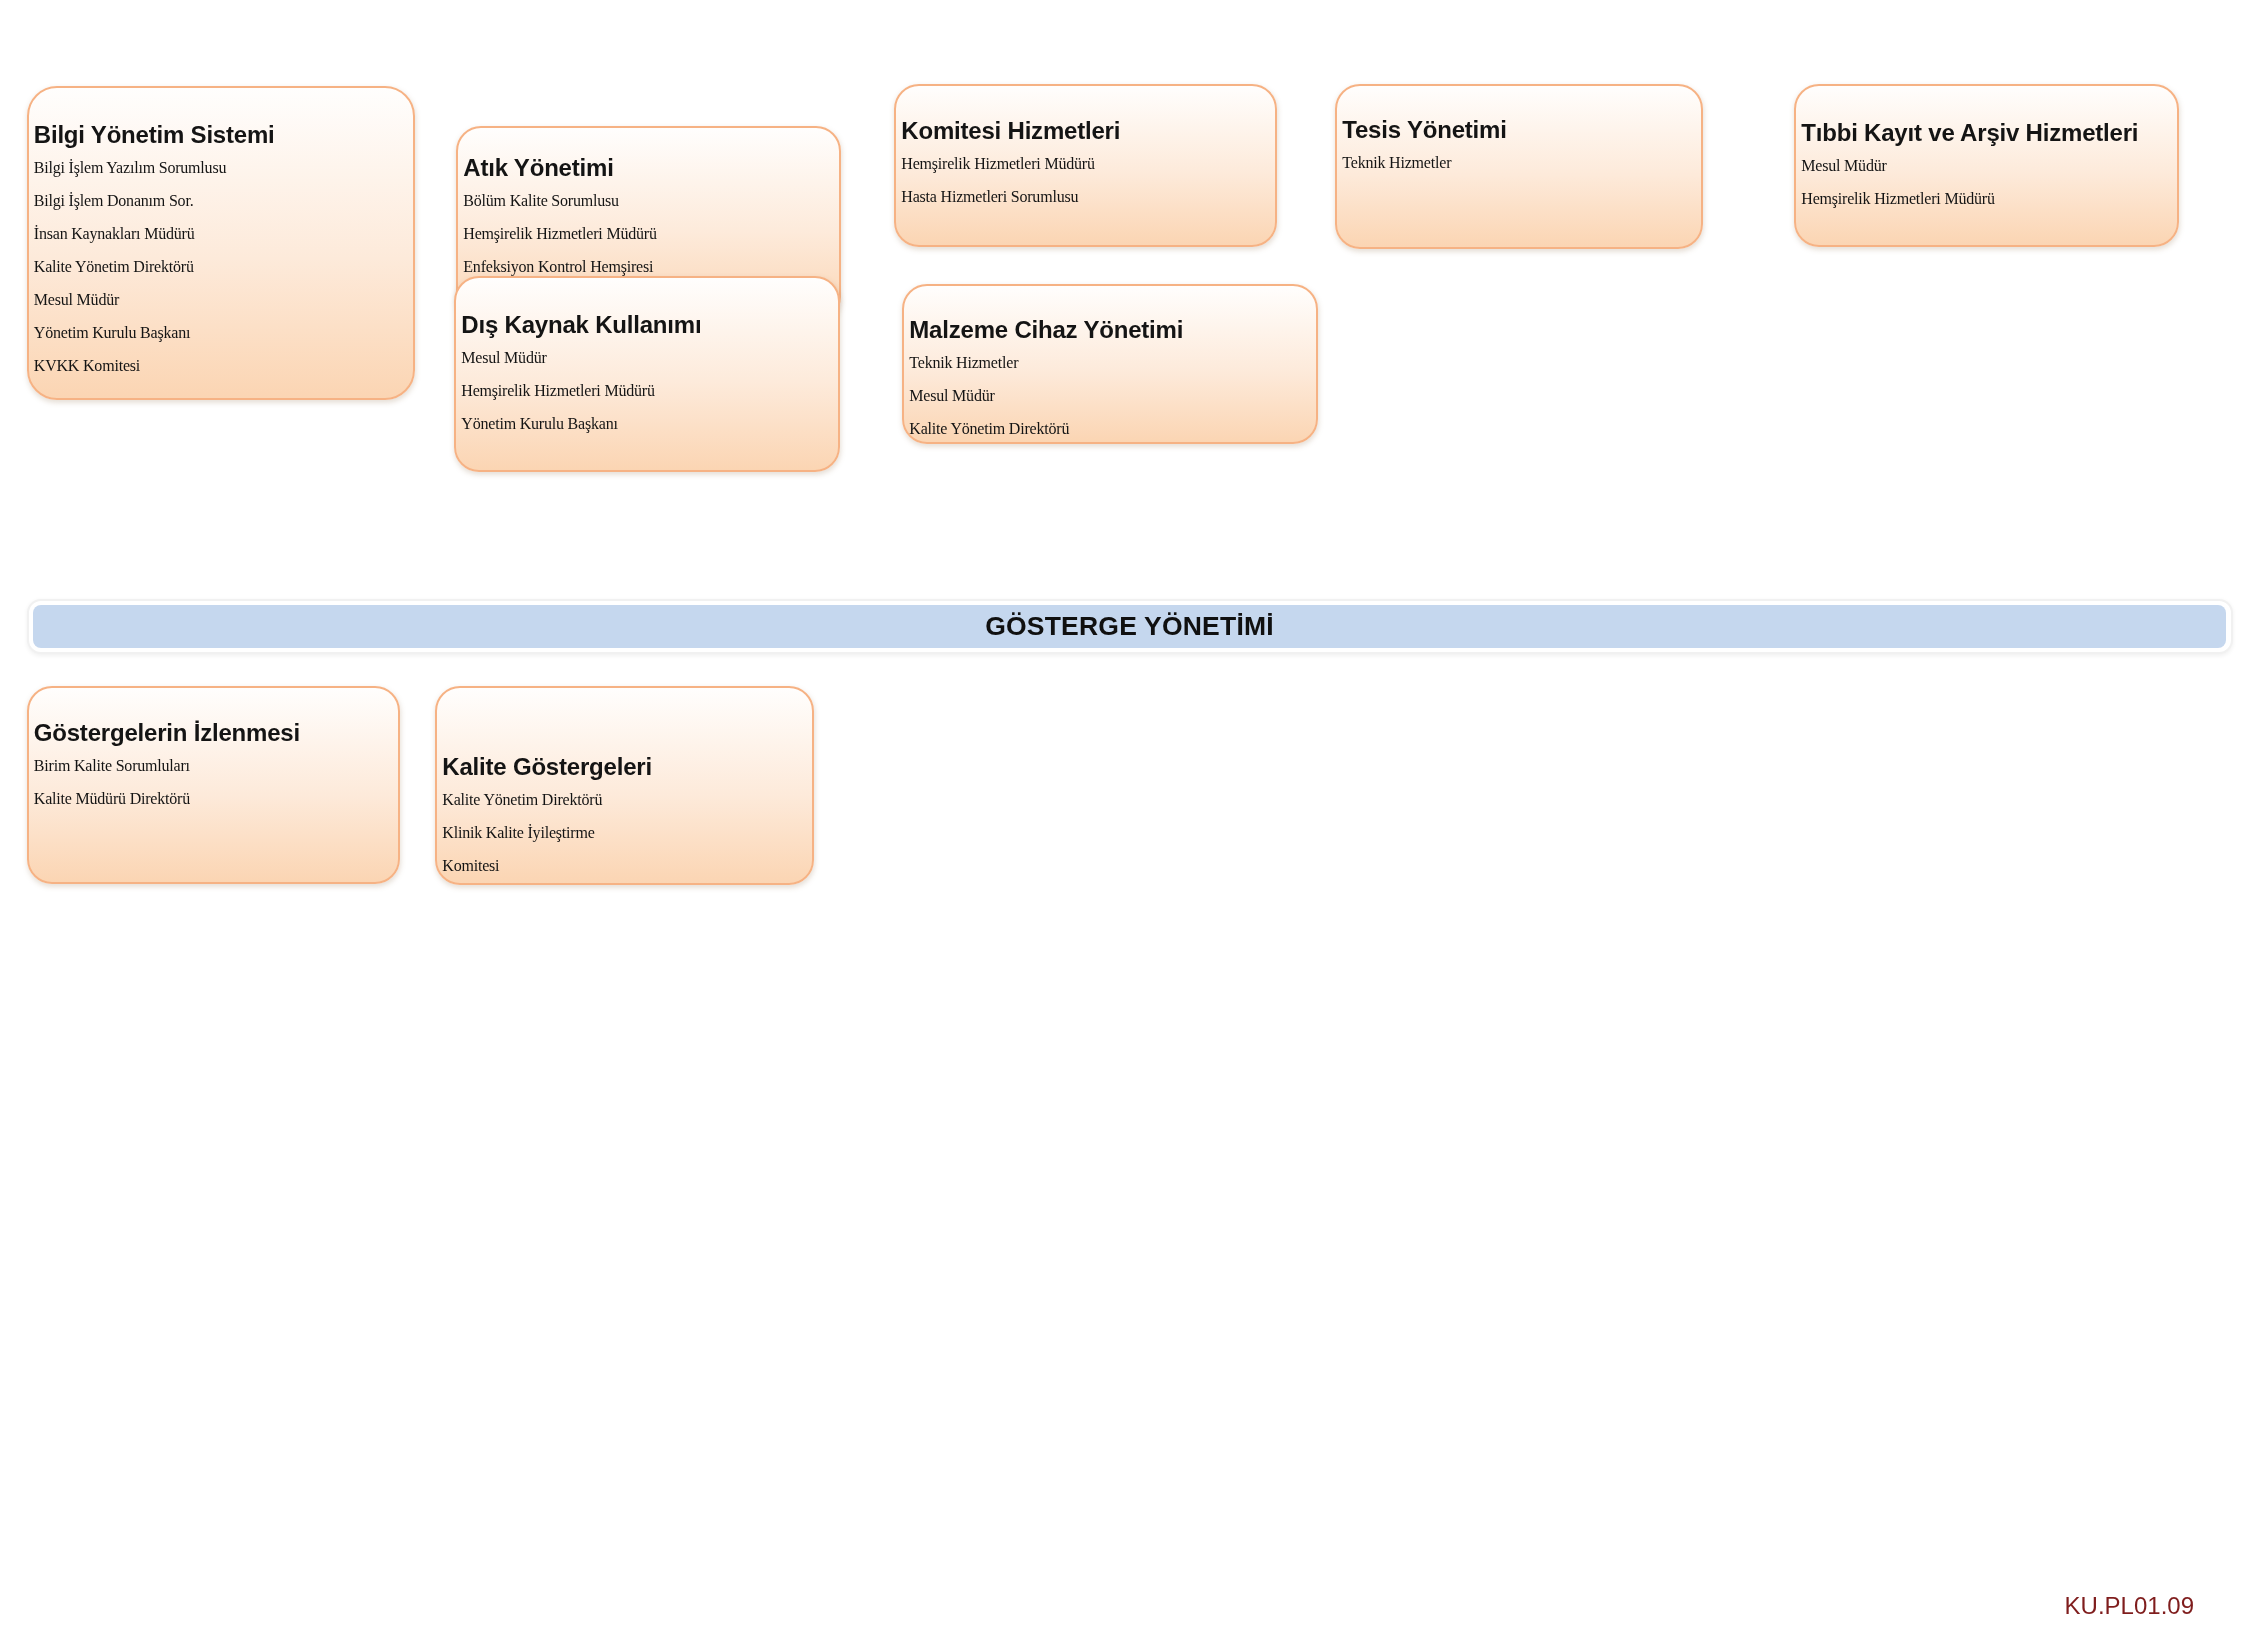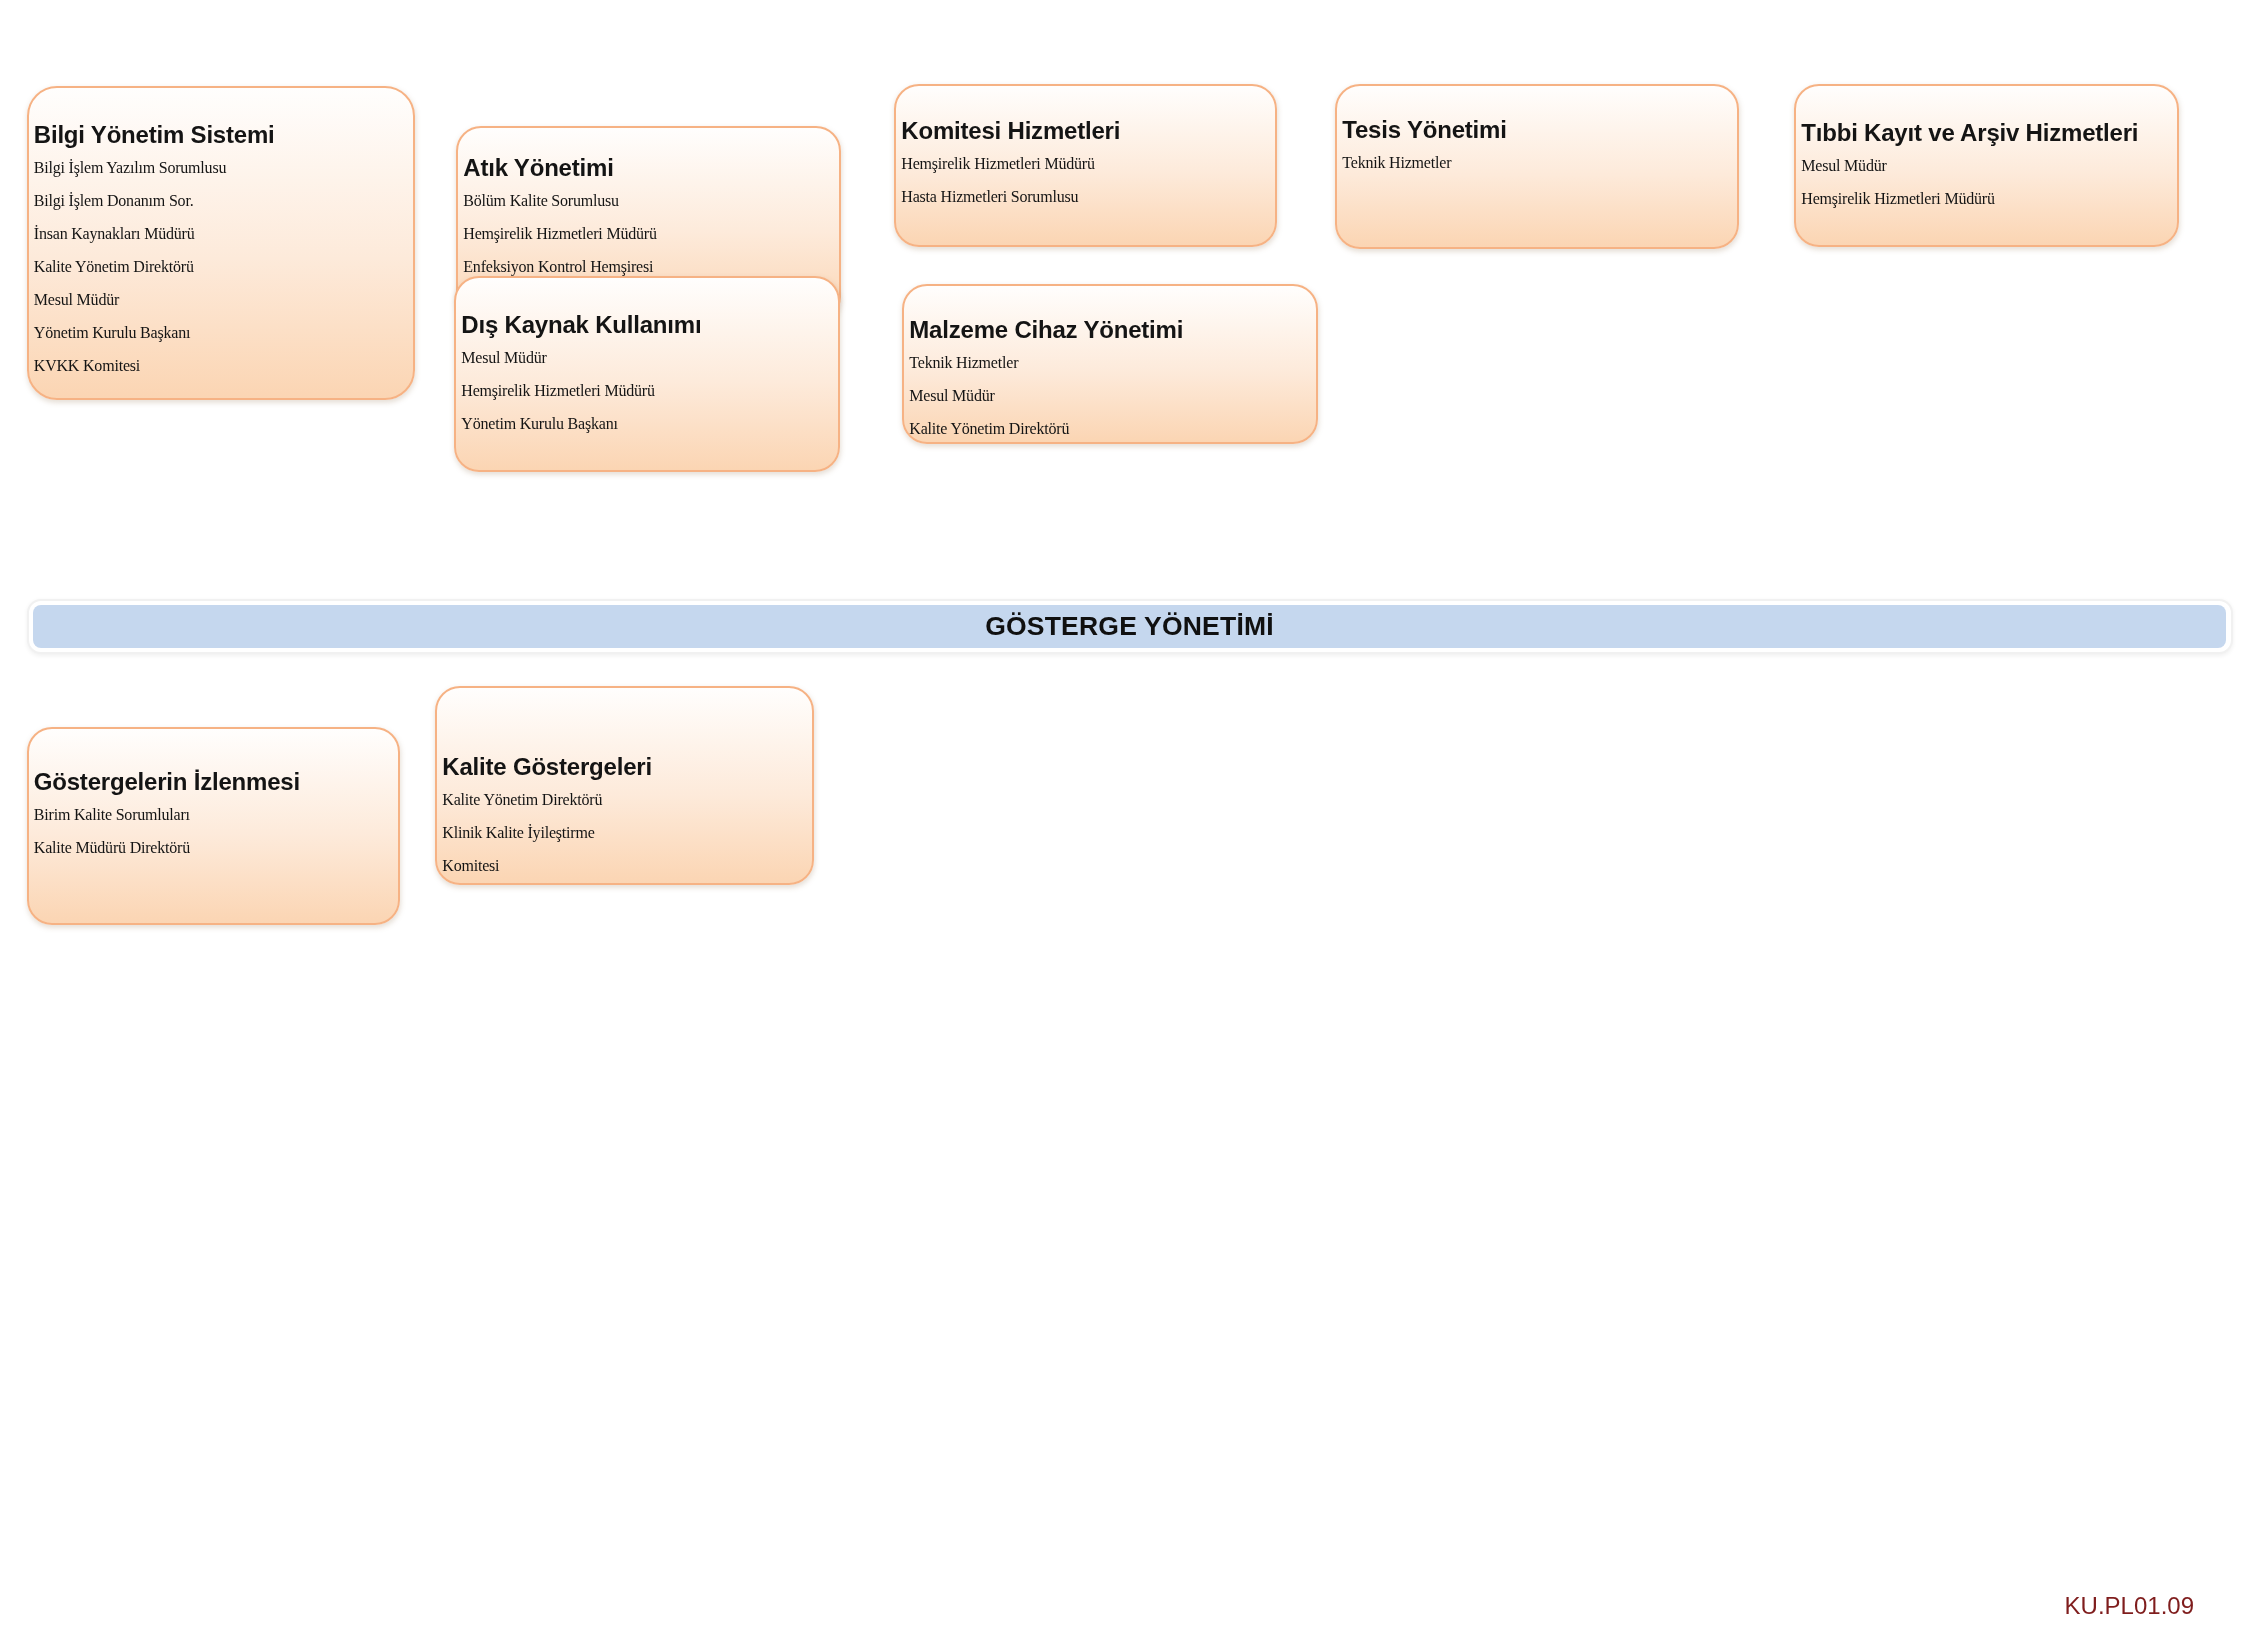--- a/index.html
+++ b/index.html
@@ -99,21 +99,21 @@
 Hemşirelik Hizmetleri Müdürü
 Enfeksiyon Kontrol Hemşiresi</div>
   </div>
 
   <div class="pbox" style="left:894px; top:84px; width:383px; height:163px; padding-top:28px;">
     <div class="box-title">Komitesi Hizmetleri</div>
     <div class="box-lines">Hemşirelik Hizmetleri Müdürü
 Hasta Hizmetleri Sorumlusu</div>
   </div>
 
-  <div class="pbox" style="left:1335px; top:84px; width:404px; height:165px; ">
+  <div class="pbox" style="left:1335px; top:84px; width:368px; height:165px; ">
     <div class="box-title">Tesis Yönetimi</div>
     <div class="box-lines">Teknik Hizmetler</div>
   </div>
 
   <div class="pbox" style="left:1794px; top:84px; width:385px; height:163px; padding-top:30px;">
     <div class="box-title">Tıbbi Kayıt ve Arşiv Hizmetleri</div>
     <div class="box-lines">Mesul Müdür
 Hemşirelik Hizmetleri Müdürü</div>
   </div>
 
@@ -130,21 +130,21 @@
 Mesul Müdür
 Kalite Yönetim Direktörü</div>
   </div>
 
   <div class="band" style="top:599px;">
     <div class="band-inner">
       <span class="band-title">GÖSTERGE YÖNETİMİ</span>
     </div>
   </div>
 
-  <div class="pbox" style="left:26.5px; top:686px; width:373px; height:198px; padding-top:36px;margin-top:41px;">
+  <div class="pbox" style="left:26.5px; top:686px; width:373px; height:198px; padding-top:28px;">
     <div class="box-title">Göstergelerin İzlenmesi</div>
     <div class="box-lines">Birim Kalite Sorumluları
 Kalite Müdürü Direktörü</div>
   </div>
 
   <div class="pbox" style="left:435px; top:686px; width:379px; height:199px; padding-top:62px;">
     <div class="box-title">Kalite Göstergeleri</div>
     <div class="box-lines">Kalite Yönetim Direktörü
 Klinik Kalite İyileştirme
 Komitesi</div>

